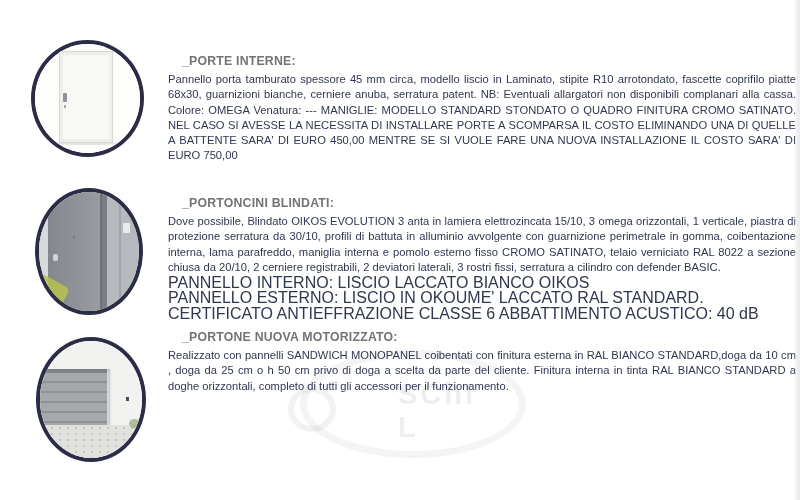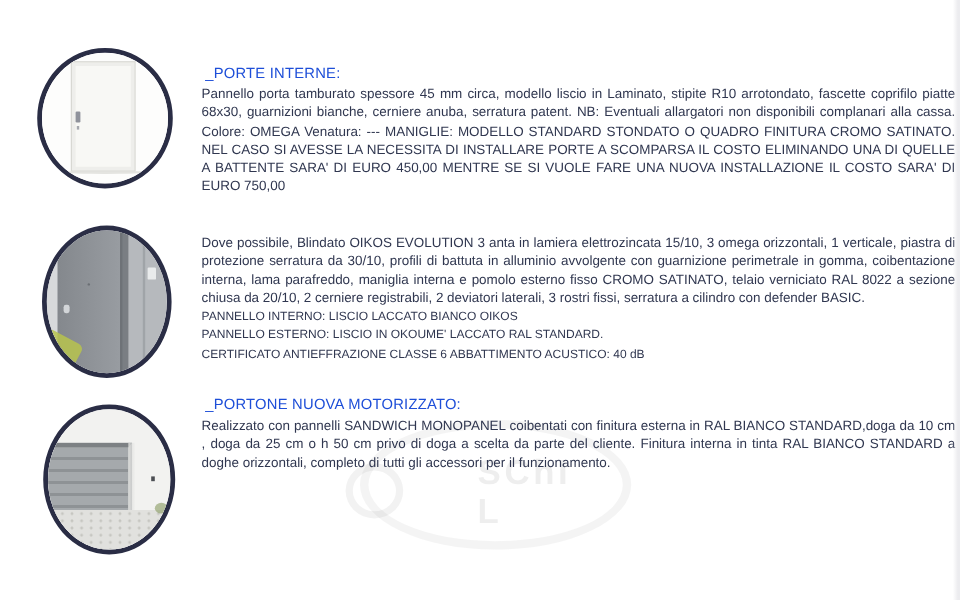--- a/index.html
+++ b/index.html
@@ -66,29 +66,29 @@
     background-size:8px 6px;
   }
   .scene-garage .bush{position:absolute;right:2%;bottom:26%;width:11px;height:9px;background:#8fa06a;border-radius:50%;opacity:.65;}
 
   
   .section{position:absolute;left:168px;width:628px;}
   .section-1{top:54px;}
   .section-2{top:196px;}
   .section-3{top:330px;}
   .section-heading{
-    font-size:12.3px;font-weight:normal;color:#1d4ed8;
-    letter-spacing:.2px;margin:0 0 4px 3px;
+    font-size:12.3px;font-weight:bold;color:#737373;
+    letter-spacing:.2px;margin:0 0 4px 14px;
   }
   .section-body{
     font-size:11.2px;line-height:15.3px;color:#303750;
     text-align:justify;margin:0;
   }
   .section-line{
-    font-size:10px;line-height:15.3px;color:#303750;margin:0;
+    font-size:16px;line-height:15.3px;color:#303750;margin:0;
   }
 
   
   .watermark{position:absolute;pointer-events:none;}
   .watermark-ellipse{
     position:absolute;left:300px;top:350px;width:212px;height:94px;
     border:7px solid rgba(150,150,150,0.10);border-radius:50%;
   }
   .watermark-ring{
     position:absolute;left:288px;top:386px;width:36px;height:34px;
@@ -140,20 +140,21 @@
     <div class="bush"></div>
   </div>
 </div>
 
 <div class="section section-1">
   <p class="section-heading">_PORTE INTERNE:</p>
   <p class="section-body">Pannello porta tamburato spessore 45 mm circa, modello liscio in Laminato, stipite R10 arrotondato, fascette coprifilo piatte 68x30, guarnizioni bianche, cerniere anuba, serratura patent. NB: Eventuali allargatori non disponibili complanari alla cassa. Colore: OMEGA Venatura: --- MANIGLIE: MODELLO STANDARD STONDATO O QUADRO FINITURA CROMO SATINATO. NEL CASO SI AVESSE LA NECESSITA DI INSTALLARE PORTE A SCOMPARSA IL COSTO ELIMINANDO UNA DI QUELLE A BATTENTE SARA' DI EURO 450,00 MENTRE SE SI VUOLE FARE UNA NUOVA INSTALLAZIONE IL COSTO SARA' DI EURO 750,00</p>
 </div>
 
 <div class="section section-2">
+  <p class="section-heading">_PORTONCINI BLINDATI:</p>
   <p class="section-body">Dove possibile, Blindato OIKOS EVOLUTION 3 anta in lamiera elettrozincata 15/10, 3 omega orizzontali, 1 verticale, piastra di protezione serratura da 30/10, profili di battuta in alluminio avvolgente con guarnizione perimetrale in gomma, coibentazione interna, lama parafreddo, maniglia interna e pomolo esterno fisso CROMO SATINATO, telaio verniciato RAL 8022 a sezione chiusa da 20/10, 2 cerniere registrabili, 2 deviatori laterali, 3 rostri fissi, serratura a cilindro con defender BASIC.</p>
   <p class="section-line">PANNELLO INTERNO: LISCIO LACCATO BIANCO OIKOS</p>
   <p class="section-line">PANNELLO ESTERNO: LISCIO IN OKOUME' LACCATO RAL STANDARD.</p>
   <p class="section-line">CERTIFICATO ANTIEFFRAZIONE CLASSE 6 ABBATTIMENTO ACUSTICO: 40 dB</p>
 </div>
 
 <div class="section section-3">
   <p class="section-heading">_PORTONE NUOVA MOTORIZZATO:</p>
   <p class="section-body">Realizzato con pannelli SANDWICH MONOPANEL coibentati con finitura esterna in RAL BIANCO STANDARD,doga da 10 cm , doga da 25 cm o h 50 cm privo di doga a scelta da parte del cliente. Finitura interna in tinta RAL BIANCO STANDARD a doghe orizzontali, completo di tutti gli accessori per il funzionamento.</p>
 </div>

